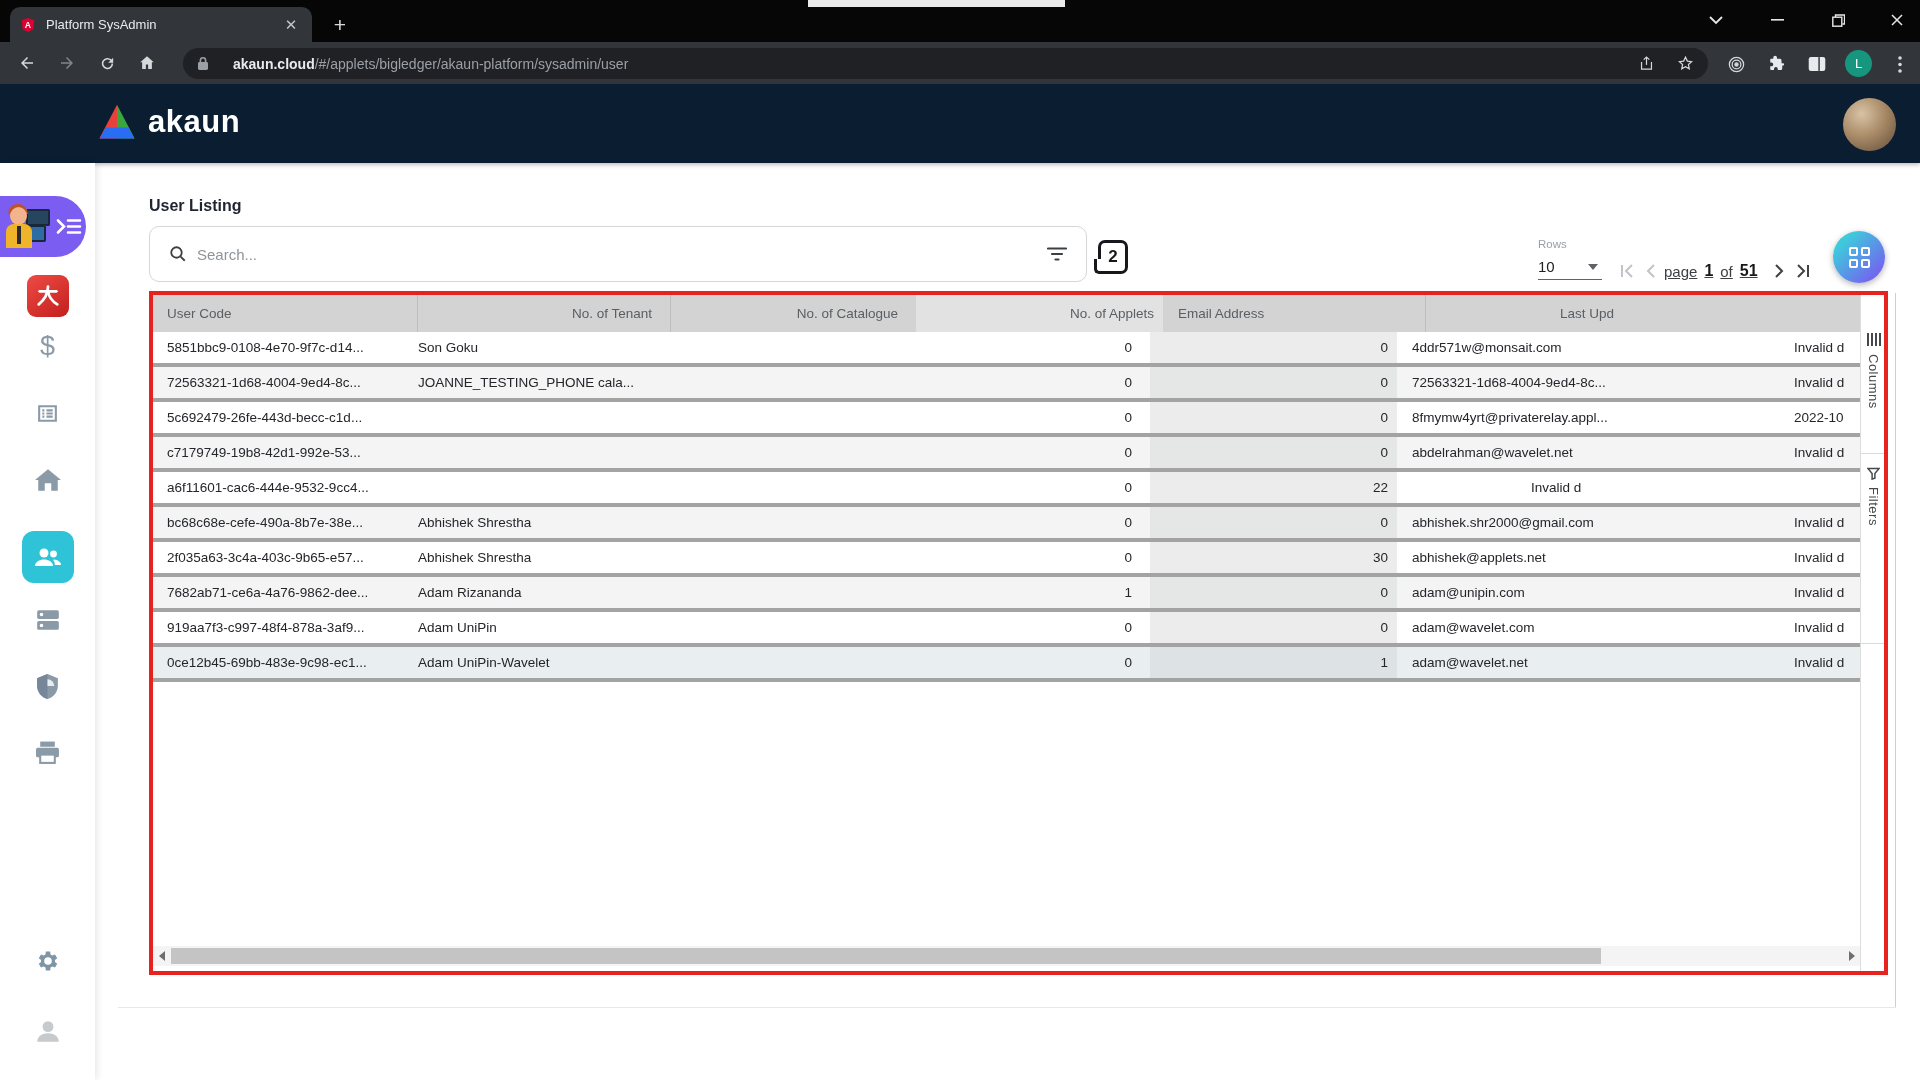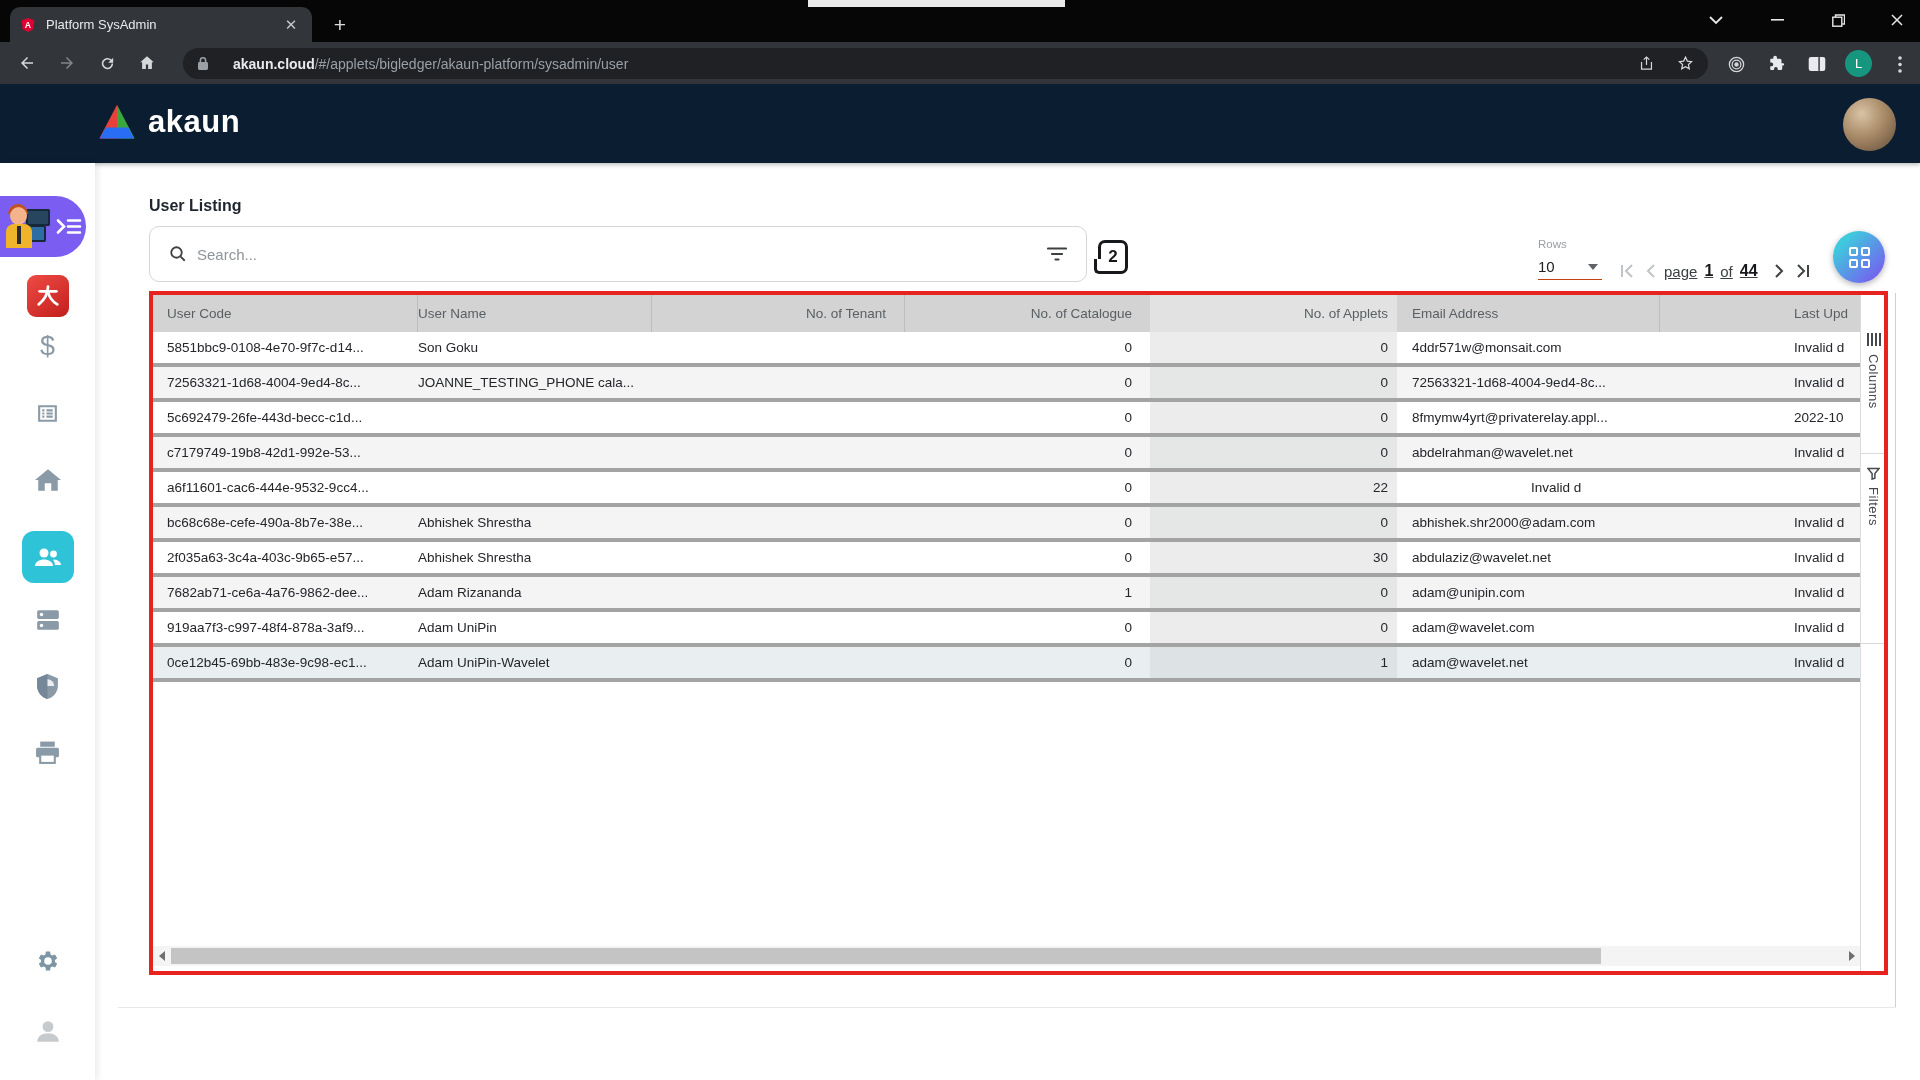--- a/index.html
+++ b/index.html
@@ -373,21 +373,21 @@
       </svg>
     </span>
   <span>
       <svg width="14" height="18" viewBox="0 0 14 18" fill="none" stroke="#c0c4c8" stroke-width="2">
         <path d="M11 3L5 9l6 6"></path>
       </svg>
     </span>
   <span>page</span>
   <b>1</b>
   <span>of</span>
-  <b>44</b>
+  <b>51</b>
   <span style="margin-left:8px">
       <svg width="14" height="18" viewBox="0 0 14 18" fill="none" stroke="#3f4346" stroke-width="2">
         <path d="M3 3l6 6-6 6"></path>
       </svg>
     </span>
   <span>
       <svg width="18" height="18" viewBox="0 0 18 18" fill="none" stroke="#3f4346" stroke-width="2">
         <path d="M4 3l6 6-6 6"></path>
         <path d="M14 3v12"></path>
       </svg>
@@ -399,21 +399,20 @@
       <span></span>
       <span></span>
       <span></span>
       <span></span>
     </span>
 </div>
 
 <div class="tablewrap">
   <div class="thead">
       <div class="th c0">User Code</div>
-      <div class="th c1">User Name</div>
       <div class="th c2">No. of Tenant</div>
       <div class="th c3">No. of Catalogue</div>
       <div class="th c4">No. of Applets</div>
       <div class="th c5">Email Address</div>
       <div class="th c6">Last Upd</div>
     </div>
   <div id="tbody">
       <div class="tr">
         <div class="td c0">5851bbc9-0108-4e70-9f7c-d14...</div>
         <div class="td c1">Son Goku</div>
@@ -457,30 +456,30 @@
         <div class="td c3">0</div>
         <div class="td c4">22</div>
         <div class="td c6">Invalid d</div>
       </div>
       <div class="tr">
         <div class="td c0">bc68c68e-cefe-490a-8b7e-38e...</div>
         <div class="td c1">Abhishek Shrestha</div>
         <div class="td c2"></div>
         <div class="td c3">0</div>
         <div class="td c4">0</div>
-        <div class="td c5">abhishek.shr2000@adam.com</div>
+        <div class="td c5">abhishek.shr2000@gmail.com</div>
         <div class="td c6">Invalid d</div>
       </div>
       <div class="tr">
         <div class="td c0">2f035a63-3c4a-403c-9b65-e57...</div>
         <div class="td c1">Abhishek Shrestha</div>
         <div class="td c2"></div>
         <div class="td c3">0</div>
         <div class="td c4">30</div>
-        <div class="td c5">abdulaziz@wavelet.net</div>
+        <div class="td c5">abhishek@applets.net</div>
         <div class="td c6">Invalid d</div>
       </div>
       <div class="tr">
         <div class="td c0">7682ab71-ce6a-4a76-9862-dee...</div>
         <div class="td c1">Adam Rizananda</div>
         <div class="td c2"></div>
         <div class="td c3">1</div>
         <div class="td c4">0</div>
         <div class="td c5">adam@unipin.com</div>
         <div class="td c6">Invalid d</div>

